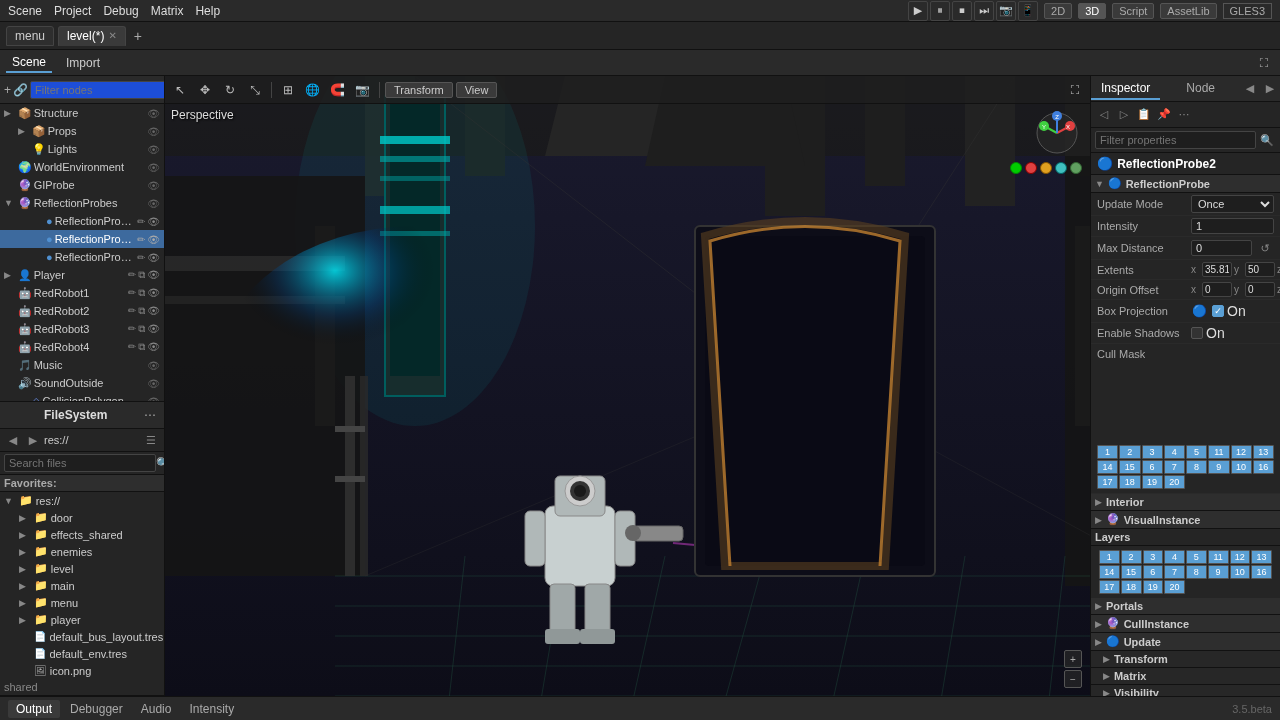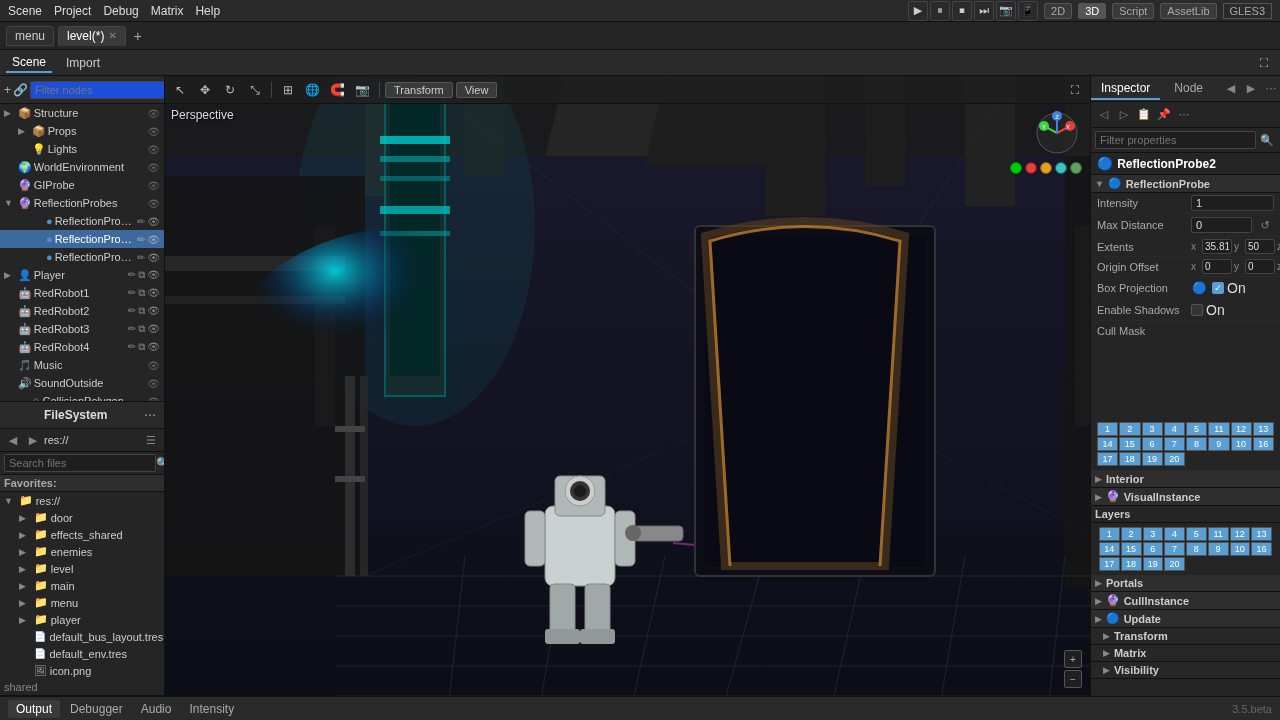--- a/index.html
+++ b/index.html
@@ -341,21 +341,21 @@
       flex-direction: column;
       overflow: hidden;
     }
 
     #inspector-tabs {
       height: 26px;
       display: flex;
       align-items: center;
       background: #2a2a2a;
       border-bottom: 1px solid #111;
-      gap: 4px;
+      gap: 16px;
     }
     .insp-tab {
       padding: 3px 10px;
       font-size: 12px;
       cursor: pointer;
       color: #aaa;
       border-bottom: 2px solid transparent;
     }
     .insp-tab.active { color: #fff; border-bottom: 2px solid #5a9fd4; }
 
@@ -1125,20 +1125,27 @@
     </div>
 
     <div id="properties-panel">
 
       <div class="section-header">
         <span class="section-arrow">▼</span>
         <span class="section-icon">🔵</span>
         <span class="section-label">ReflectionProbe</span>
       </div>
 
+      <div class="prop-row">
+        <span class="prop-label">Update Mode</span>
+        <select class="prop-dropdown">
+          <option>Once</option>
+          <option>Always</option>
+        </select>
+      </div>
 
       <div class="prop-row">
         <span class="prop-label">Intensity</span>
         <input class="prop-input" type="text" value="1" style="">
       </div>
 
       <div class="prop-row">
         <span class="prop-label">Max Distance</span>
         <input class="prop-input" type="text" value="0" style="">
         <button class="insp-toolbar-btn">↺</button>

